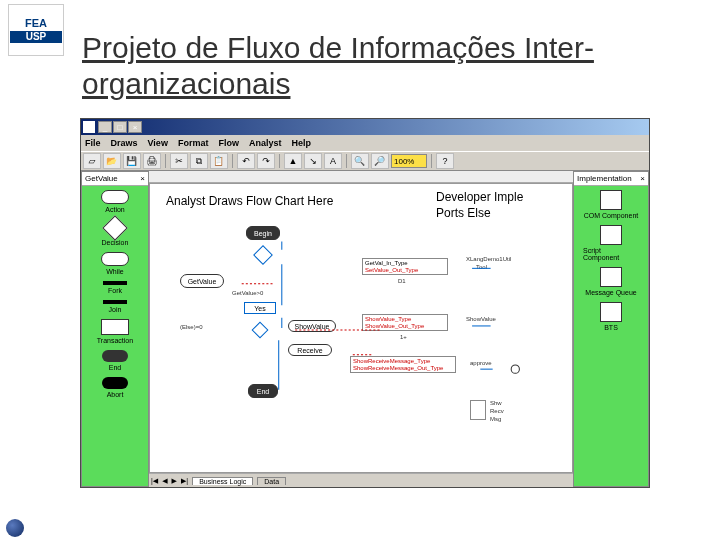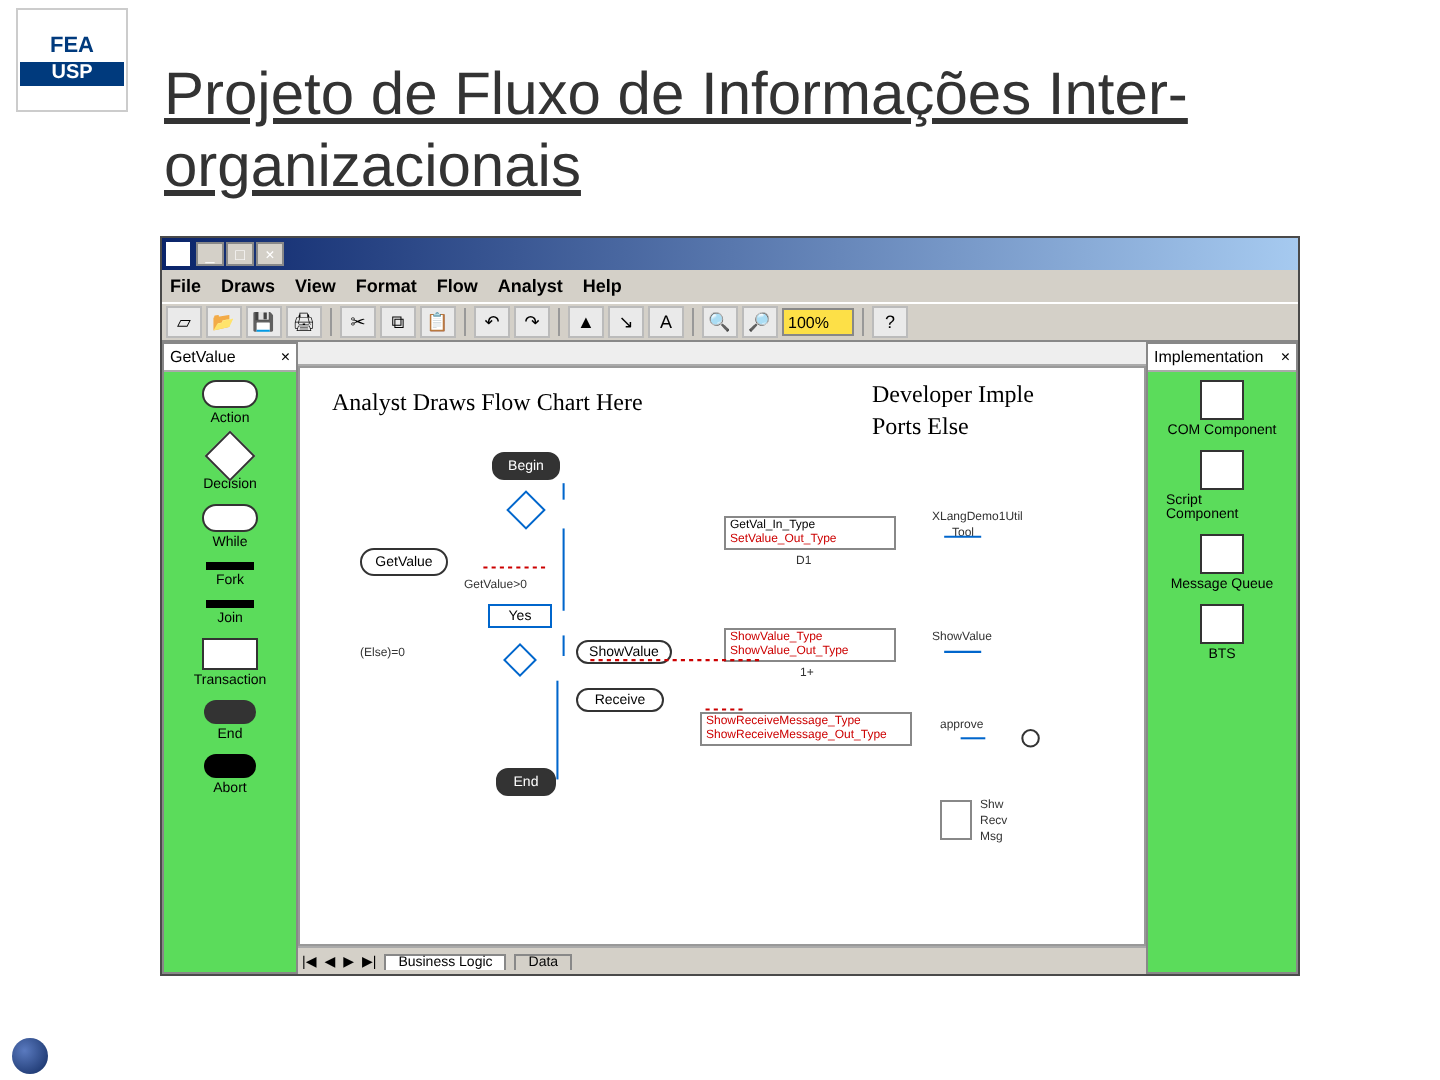--- a/index.html
+++ b/index.html
@@ -28,21 +28,21 @@
   .palette { width: 68px; background: #5bdc5b; }
   .palette-inner { flex: 1; background: #5bdc5b; display: flex; flex-direction: column; align-items: center; gap: 6px; padding: 4px 0; overflow: hidden; }
   .pal-item { width: 56px; display: flex; flex-direction: column; align-items: center; font-size: 7px; color: #000; }
   .pal-shape { width: 28px; height: 16px; background: #fff; border: 1px solid #333; margin-bottom: 2px; }
   .pal-diamond { width: 18px; height: 18px; background: #fff; border: 1px solid #333; transform: rotate(45deg); margin-bottom: 2px; }
   .pal-term { width: 28px; height: 14px; background: #fff; border: 1px solid #333; border-radius: 7px; margin-bottom: 2px; }
   .pal-black { width: 18px; height: 12px; background: #000; margin-bottom: 2px; }
   .pal-darkterm { width: 26px; height: 12px; background: #333; border-radius: 6px; margin-bottom: 2px; }
   .canvas-wrap { flex: 1; display: flex; flex-direction: column; }
   .canvas { flex: 1; background: #fff; position: relative; overflow: hidden; border: 1px solid #999; }
-  .ann { position: absolute; font-size: 12px; color: #000; font-family: Liberation Serif, serif; }
+  .ann { position: absolute; font-size: 12px; color: #000; font-family: Liberation Sans, sans-serif; }
   .node { position: absolute; font-size: 7px; background: #fff; border: 1px solid #333; display: flex; align-items: center; justify-content: center; padding: 1px 2px; }
   .node.term { border-radius: 8px; }
   .node.dark { background: #333; color: #fff; border-radius: 6px; }
   .portbox { position: absolute; font-size: 6px; border: 1px solid #888; background: #fff; padding: 1px 2px; line-height: 1.1; }
   .portbox .red { color: #c00; }
   .lbl { position: absolute; font-size: 6px; color: #333; }
   .rulers-h { height: 12px; background: #eee; border-bottom: 1px solid #aaa; }
   .tabs { height: 14px; background: #d4d0c8; display: flex; align-items: center; font-size: 7px; padding: 0 2px; gap: 4px; border-top: 1px solid #aaa; }
   .tab { padding: 0 6px; background: #fff; border: 1px solid #888; border-bottom: none; }
   .scroll-corner-dot { position: absolute; bottom: 3px; left: 6px; width: 18px; height: 18px; border-radius: 50%; background: radial-gradient(circle at 35% 35%, #5a7abf, #102a60); }

